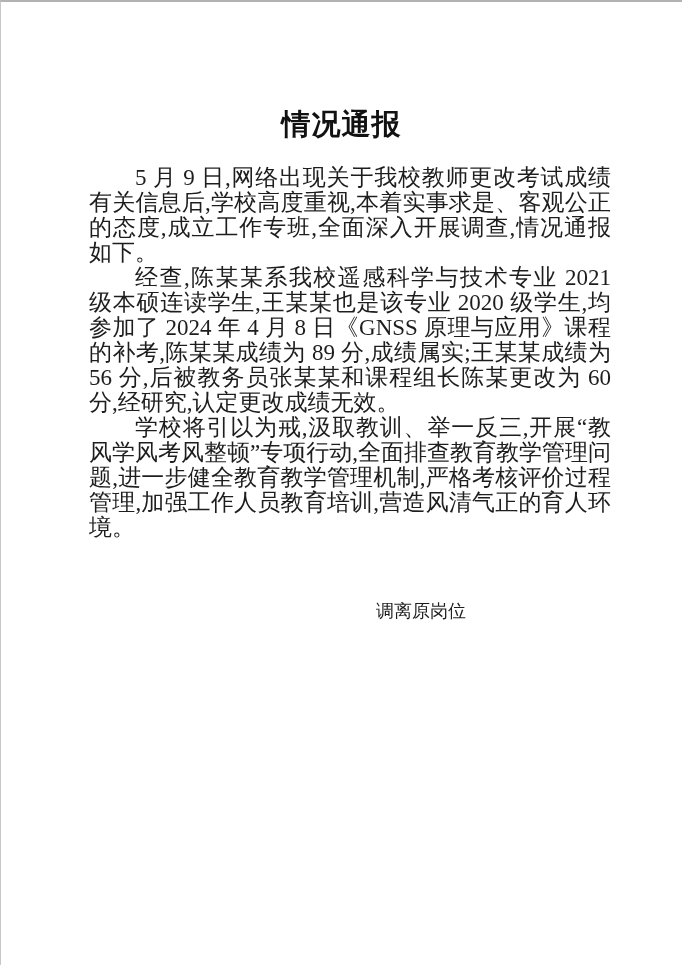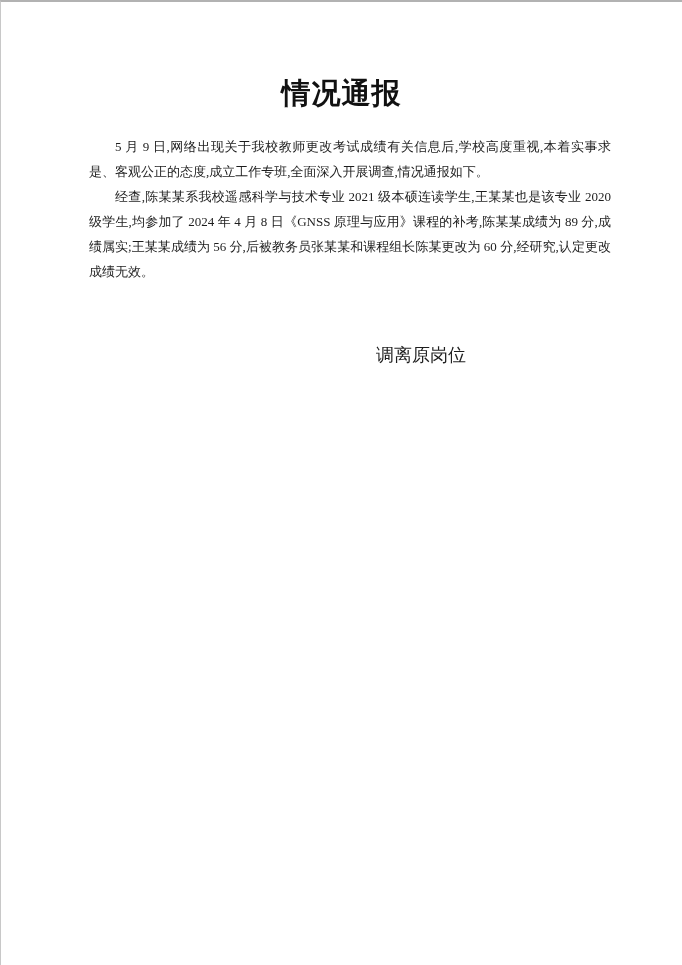--- a/index.html
+++ b/index.html
@@ -14,31 +14,31 @@
     box-sizing: border-box;
     background: #ffffff;
     border-top: 2px solid #b2b2b2;
     border-left: 1px solid #c8c8c8;
     overflow: hidden;
     font-family: "Liberation Serif", "DejaVu Serif", serif;
     color: #1d1d1d;
   }
   .doc-title {
     margin: 0;
-    padding-top: 75px;
+    padding-top: 106px;
     text-align: center;
     font-size: 29px;
     line-height: 33px;
     font-weight: 700;
     color: #111111;
     letter-spacing: 1px;
   }
   .doc-body {
     margin: 24px 71px 0 88px;
-    font-size: 13px;
+    font-size: 23px;
     line-height: 25px;
     text-align: justify;
     text-justify: inter-ideograph;
     font-family: Liberation Serif, serif;
   }
   .doc-body p {
     margin: 0;
     text-indent: 2em;
   }
   .signature {
@@ -55,19 +55,20 @@
 </head>
 <body>
 
 <div class="page">
 
   <h1 class="doc-title">情况通报</h1>
 
   <div class="doc-body">
     <p>5 月 9 日,网络出现关于我校教师更改考试成绩有关信息后,学校高度重视,本着实事求是、客观公正的态度,成立工作专班,全面深入开展调查,情况通报如下。</p>
     <p>经查,陈某某系我校遥感科学与技术专业 2021 级本硕连读学生,王某某也是该专业 2020 级学生,均参加了 2024 年 4 月 8 日《GNSS 原理与应用》课程的补考,陈某某成绩为 89 分,成绩属实;王某某成绩为 56 分,后被教务员张某某和课程组长陈某更改为 60 分,经研究,认定更改成绩无效。</p>
+    <p>学校将引以为戒,汲取教训、举一反三,开展“教风学风考风整顿”专项行动,全面排查教育教学管理问题,进一步健全教育教学管理机制,严格考核评价过程管理,加强工作人员教育培训,营造风清气正的育人环境。</p>
   </div>
 
   <div class="signature">
     <div>调离原岗位</div>
   </div>
 
 </div>
 
 </body></html>

